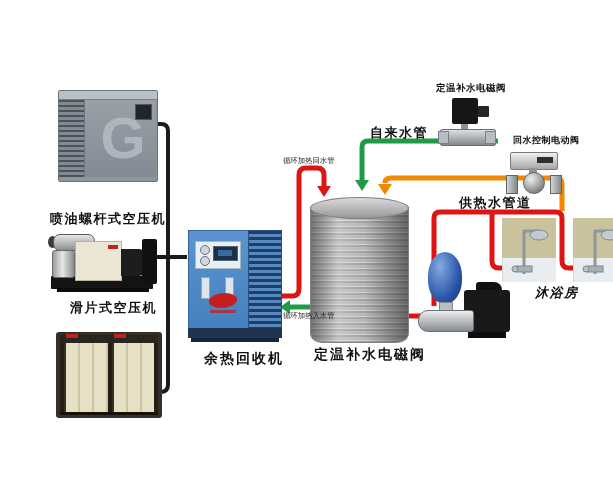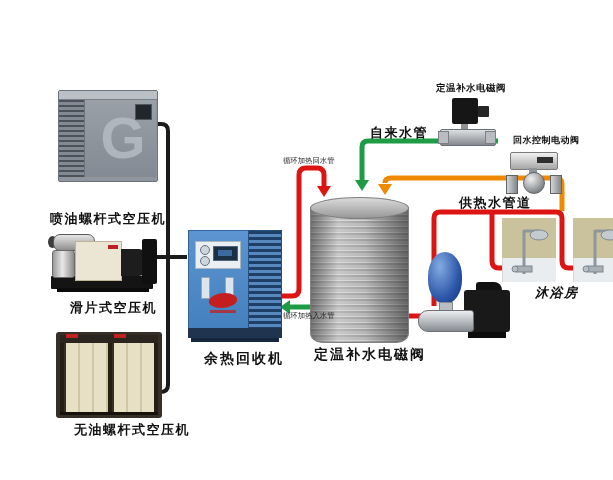--- a/index.html
+++ b/index.html
@@ -247,21 +247,20 @@
       <line x1="22" y1="12" x2="22" y2="56" stroke="#8f979d" stroke-width="3"></line>
       <line x1="22" y1="13" x2="36" y2="13" stroke="#8f979d" stroke-width="3"></line>
       <ellipse cx="37" cy="17" rx="9" ry="5" fill="#c3cbd1" stroke="#7f888f" stroke-width="1"></ellipse>
       <rect x="14" y="48" width="16" height="6" fill="#a8b0b6" stroke="#7f888f" stroke-width="1"></rect>
       <circle cx="13" cy="51" r="3" fill="#b8c0c6" stroke="#7f888f" stroke-width="1"></circle>
     </svg>
   </div>
 
   <div class="lbl lbl-main" style="left:50px;top:186px;margin-top:24px;">喷油螺杆式空压机</div>
   <div class="lbl lbl-main" style="left:70px;top:299px;text-align:right;">滑片式空压机</div>
-  <div class="lbl lbl-main" style="left:74px;top:421px;">无油螺杆式空压机</div>
   <div class="lbl lbl-mid" style="left:204px;top:350px;">余热回收机</div>
   <div class="lbl lbl-mid" style="left:314px;top:346px;">定温补水电磁阀</div>
   <div class="lbl lbl-main" style="left:370px;top:124px;">自来水管</div>
   <div class="lbl lbl-main" style="left:459px;top:194px;">供热水管道</div>
   <div class="lbl lbl-main" style="left:535px;top:284px;font-style:italic;">沐浴房</div>
   <div class="lbl lbl-sm" style="left:436px;top:82px;">定温补水电磁阀</div>
   <div class="lbl lbl-sm" style="left:513px;top:134px;font-size:9px;">回水控制电动阀</div>
   <div class="lbl lbl-xs" style="left:283px;top:156px;">循环加热回水管</div>
   <div class="lbl lbl-xs" style="left:283px;top:311px;">循环加热入水管</div>
 

